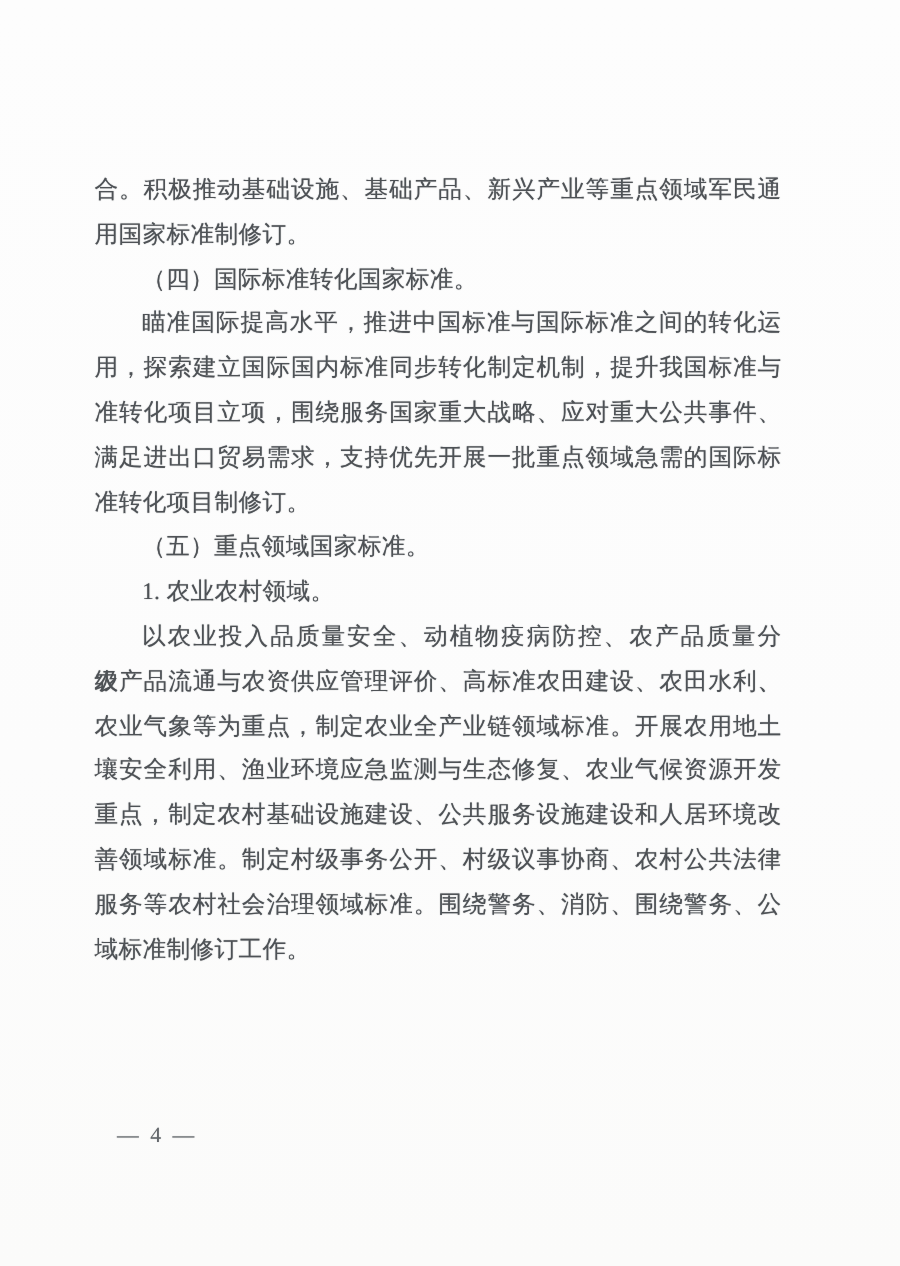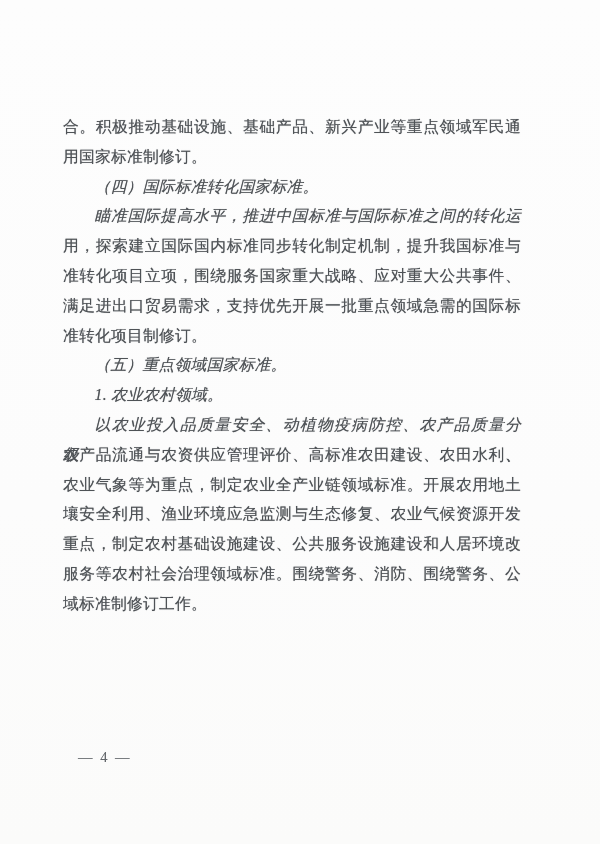--- a/index.html
+++ b/index.html
@@ -35,21 +35,20 @@
     text-align: justify;
     text-align-last: left;
     white-space: nowrap;
   }
   .line.fill {
     white-space: normal;
     text-align-last: justify;
   }
   .line.indent {
     text-indent: 2em;
-    font-style: italic;
   }
   .footer {
     position: absolute;
     left: 78px;
     top: 746px;
     height: 22px;
     line-height: 22px;
     font-size: 14.5px;
     color: #64686c;
     text-shadow: 0 0 0.6px rgba(100, 104, 108, 0.6);
@@ -69,19 +68,20 @@
       <div class="line fill">准转化项目立项，围绕服务国家重大战略、应对重大公共事件、</div>
       <div class="line fill">满足进出口贸易需求，支持优先开展一批重点领域急需的国际标</div>
       <div class="line">准转化项目制修订。</div>
       <div class="line indent">（五）重点领域国家标准。</div>
       <div class="line indent">1. 农业农村领域。</div>
       <div class="line indent fill">以农业投入品质量安全、动植物疫病防控、农产品质量分级、</div>
       <div class="line fill">农产品流通与农资供应管理评价、高标准农田建设、农田水利、</div>
       <div class="line fill">农业气象等为重点，制定农业全产业链领域标准。开展农用地土</div>
       <div class="line fill">壤安全利用、渔业环境应急监测与生态修复、农业气候资源开发</div>
       <div class="line fill">重点，制定农村基础设施建设、公共服务设施建设和人居环境改</div>
+      <div class="line fill">善领域标准。制定村级事务公开、村级议事协商、农村公共法律</div>
       <div class="line fill">服务等农村社会治理领域标准。围绕警务、消防、围绕警务、公</div>
       <div class="line">域标准制修订工作。</div>
     </div>
   <div class="footer">
     <span>— 4 —</span>
   </div>
 </div>
 
 </body></html>

